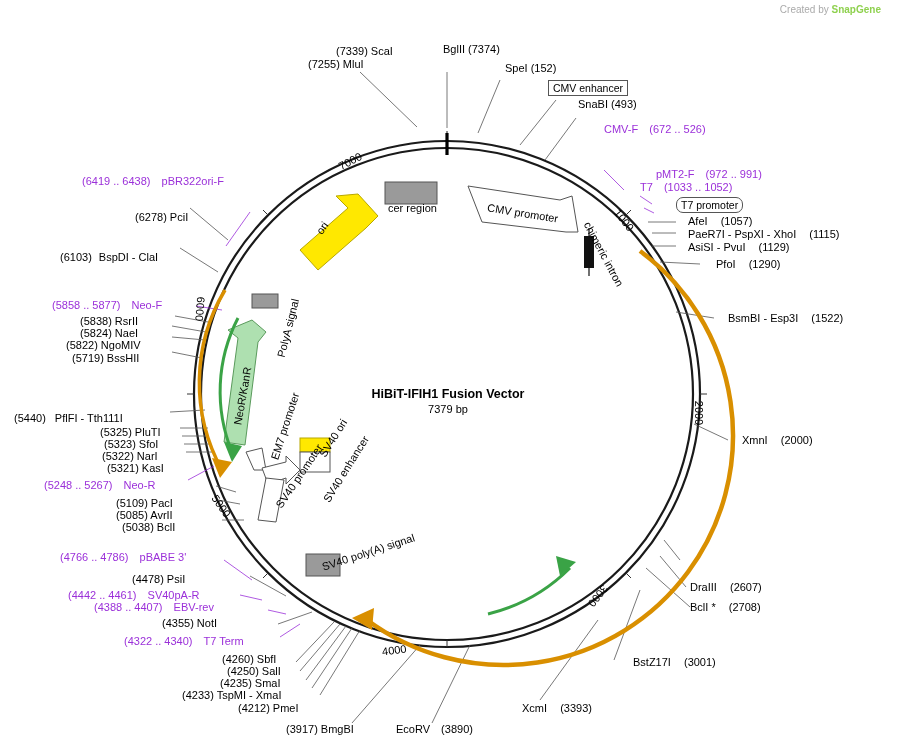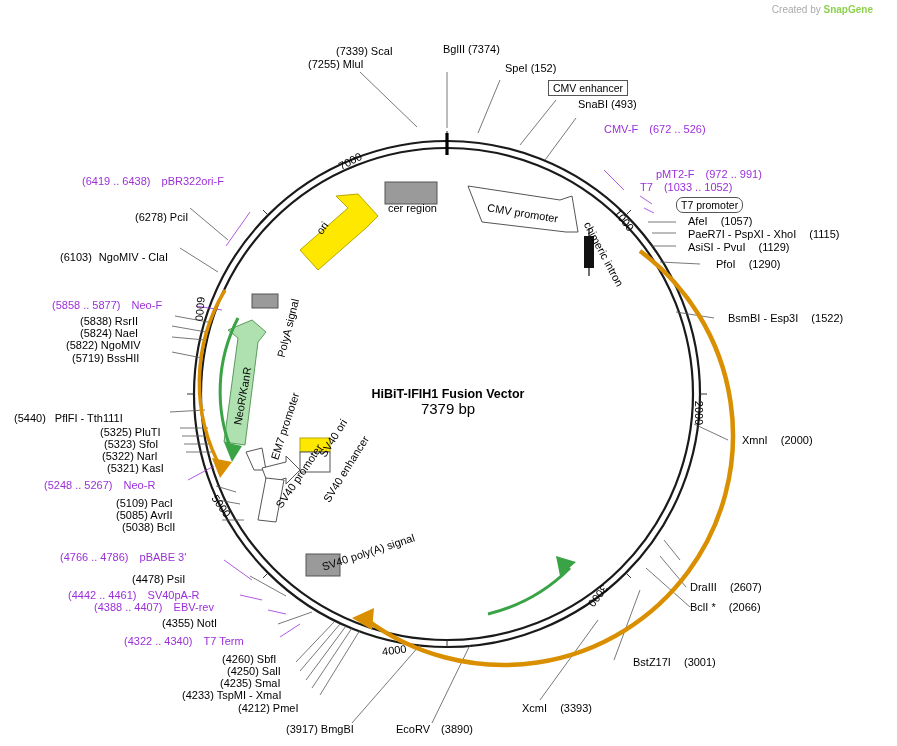--- a/index.html
+++ b/index.html
@@ -13,22 +13,22 @@
   }
   #stage{position:absolute;left:0;top:0;width:897px;height:746px;}
   .lbl{position:absolute;white-space:nowrap;font-size:11px;line-height:12px;}
   .bold{font-weight:normal;}
   .paren{color:#000;font-weight:normal;}
   .purple{color:#9b30d9;}
   .boxed{
     border:1px solid #555;background:#fff;padding:1px 4px;font-size:10.5px;
   }
   .title{font-weight:bold;font-size:12.5px;}
-  .sub{font-size:15px;}
-  .credit{position:absolute;right:24px;top:4px;font-size:10px;color:#aaa;}
+  .sub{font-size:11px;}
+  .credit{position:absolute;right:16px;top:4px;font-size:10px;color:#aaa;}
   .credit b{color:#8fd14f;}
   svg{position:absolute;left:0;top:0;}
   .tickline{stroke:#555;stroke-width:.8;fill:none;}
   .purpleline{stroke:#9b30d9;stroke-width:.8;fill:none;}
 </style>
 </head>
 <body>
 
 <div id="stage">
 
@@ -250,21 +250,21 @@
   <div class="lbl" style="left:742px;top:434px;">
     <span class="bold">XmnI</span>
     <span class="paren" style="margin-left:10px;">(2000)</span>
   </div>
   <div class="lbl" style="left:690px;top:581px;">
     <span class="bold">DraIII</span>
     <span class="paren" style="margin-left:10px;text-align:center;">(2607)</span>
   </div>
   <div class="lbl" style="left:690px;top:601px;">
     <span class="bold">BclI *</span>
-    <span class="paren" style="margin-left:10px;">(2066)</span>
+    <span class="paren" style="margin-left:10px;">(2708)</span>
   </div>
   <div class="lbl" style="left:633px;top:656px;">
     <span class="bold">BstZ17I</span>
     <span class="paren" style="margin-left:10px;">(3001)</span>
   </div>
   <div class="lbl" style="left:522px;top:702px;">
     <span class="bold">XcmI</span>
     <span class="paren" style="margin-left:10px;">(3393)</span>
   </div>
 
@@ -348,21 +348,21 @@
   <div class="lbl" style="left:80px;top:327px;">
     <span class="paren">(5824)</span>
     <span class="bold">NaeI</span>
   </div>
   <div class="lbl" style="left:80px;top:315px;">
     <span class="paren">(5838)</span>
     <span class="bold">RsrII</span>
   </div>
   <div class="lbl" style="left:60px;top:251px;">
     <span class="paren">(6103)</span>
-    <span class="bold" style="margin-left:4px;">NgoMIV   -  ClaI</span>
+    <span class="bold" style="margin-left:4px;">BspDI   -  ClaI</span>
   </div>
   <div class="lbl" style="left:135px;top:211px;">
     <span class="paren">(6278)</span>
     <span class="bold">PciI</span>
   </div>
 
   <div class="lbl purple" style="left:604px;top:123px;">
     <span class="bold">CMV-F</span>
     <span style="margin-left:8px;">(672 .. 526)</span>
   </div>

